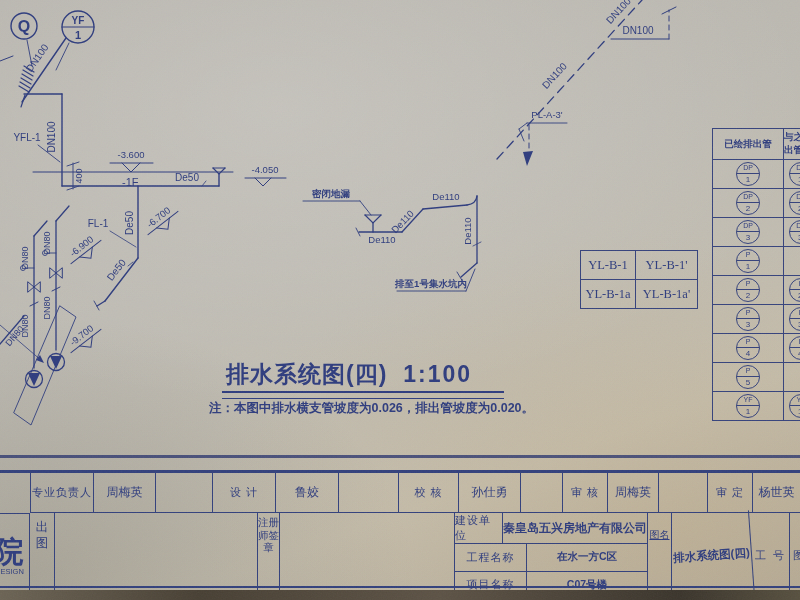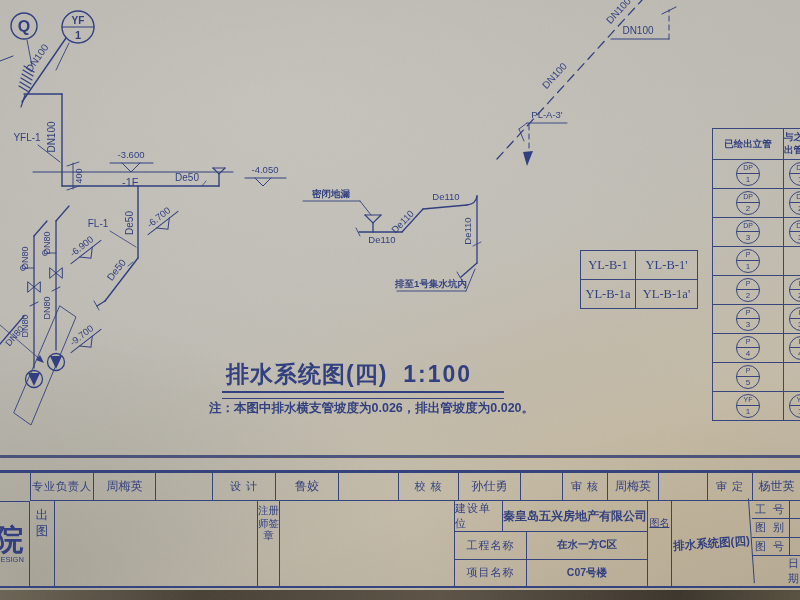--- a/index.html
+++ b/index.html
@@ -49,41 +49,41 @@
   .dtitle .sc{margin-left:16px;letter-spacing:2px;}
   .dtitle-ul{position:absolute;left:222px;top:391px;width:282px;height:5px;border-top:2px solid #2e3c7e;border-bottom:1.4px solid #2e3c7e;}
   .dnote{position:absolute;left:209px;top:400px;font-size:12.5px;white-space:nowrap;font-weight:bold;}
 
   
   .frameline{position:absolute;left:0;top:455px;width:800px;height:2.5px;background:rgba(45,55,110,.8);}
 
   
   .tb{position:absolute;left:0;top:470px;width:800px;height:118px;border-top:3px solid #32407c;border-bottom:2.5px solid #32407c;box-sizing:border-box;font-size:11px;}
   .tb *{box-sizing:border-box;}
-  .tb .r1{display:flex;height:28px;margin-left:30px;border-left:1.4px solid #32407c;border-bottom:1.4px solid #32407c;}
+  .tb .r1{display:flex;height:40px;margin-left:30px;border-left:1.4px solid #32407c;border-bottom:1.4px solid #32407c;}
   .tb .r1 .c{border-right:1.4px solid #32407c;display:flex;align-items:center;justify-content:center;}
   .tb .r1 .lab{font-size:11px;letter-spacing:1px;}
   .tb .r1 .val{font-size:12px;}
   .tb .s2{display:flex;height:85px;}
   .tb .s2 > div{border-right:1.4px solid #32407c;}
   .inst{width:30px;border-top:1.4px solid #32407c;overflow:hidden;display:flex;flex-direction:column;align-items:center;justify-content:center;}
   .inst .big{font-size:30px;font-weight:bold;margin-left:-12px;line-height:30px;}
   .inst .lat{font-size:7.5px;margin-left:-10px;letter-spacing:0;}
   .chutu{width:25px;font-size:12.5px;line-height:16px;text-align:center;padding-top:6px;word-break:break-all;}
   .sigblank{width:203px;}
   .seal{width:22px;font-size:10.5px;line-height:12.5px;text-align:center;padding-top:3px;word-break:break-all;}
   .blank2{width:175px;}
   .projs{width:193px;display:flex;flex-direction:column;}
   .projs .pr{display:flex;flex:1;border-bottom:1.4px solid #32407c;}
   .projs .pr:last-child{border-bottom:none;}
   .projs .pl{width:72px;border-right:1.4px solid #32407c;display:flex;align-items:center;justify-content:center;font-size:11px;letter-spacing:1px;}
   .projs .pv{flex:1;display:flex;align-items:center;justify-content:center;font-size:10.5px;font-weight:bold;white-space:nowrap;}
   .tuming{width:24px;font-size:10px;line-height:41px;text-align:center;padding-top:1px;word-break:break-all;text-decoration:underline;}
   .dwgname{width:80px;display:flex;align-items:center;justify-content:center;font-size:11.5px;font-weight:bold;transform:rotate(-4deg);white-space:nowrap;}
-  .rcol{width:48px;display:flex;flex-direction:column;border-right:none !important;}
+  .rcol{width:48px;display:flex;flex-direction:row;border-right:none !important;}
   .rcol .rr{flex:1;display:flex;border-bottom:1.4px solid #32407c;}
   .rcol .rr:last-child{border-bottom:none;margin-left:36px;}
   .rcol .rl{width:38px;border-right:1.4px solid #32407c;display:flex;align-items:center;justify-content:center;font-size:11px;letter-spacing:2px;}
   .botstrip{position:absolute;left:0;bottom:0;width:800px;height:10px;
     background:linear-gradient(90deg,#6b6354,#473f33 25%,#5c5245 55%,#3a342b 85%,#57503f);}
 </style>
 </head>
 <body>
 
 <svg id="draw" width="800" height="460" viewBox="0 0 800 460" fill="none" stroke="#2e3c7e" stroke-width="1.2" stroke-linecap="round">
@@ -262,21 +262,21 @@
     <div>YL-B-1'</div>
   </div>
   <div class="rw">
     <div>YL-B-1a</div>
     <div>YL-B-1a'</div>
   </div>
 </div>
 
 <div class="outlet">
   <div class="hd">
-    <div>已绘出立管</div>
+    <div>已绘排出管</div>
     <div>与之对称排出管</div>
   </div>
 
   <div class="rw">
     <div class="lc">
         <div class="csym">
           <span class="t">DP</span>
           <span class="b">1</span>
         </div>
       </div>

